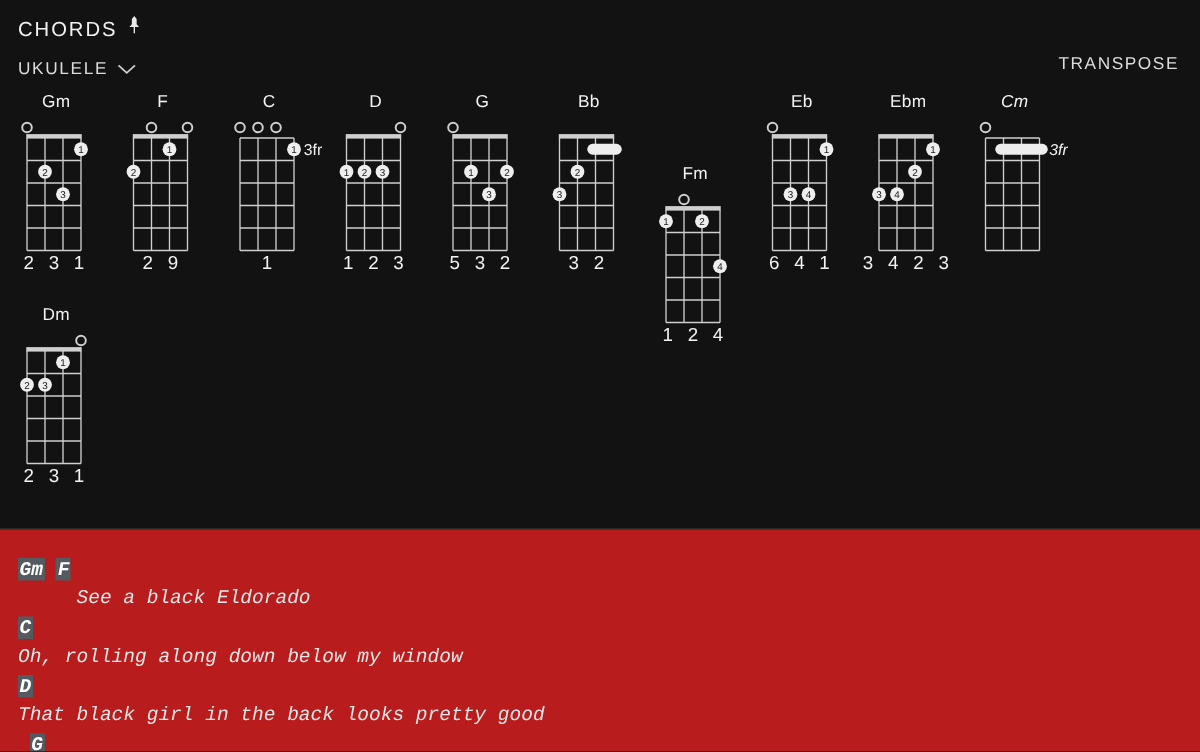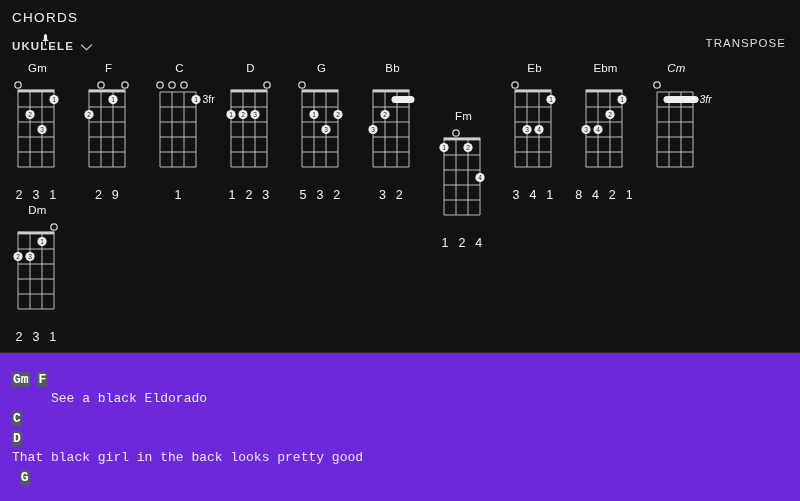--- a/index.html
+++ b/index.html
@@ -17,34 +17,34 @@
     background: #121212;
     color: #e8e8e8;
   }
 
   
   .header {
     position: absolute; left: 0; top: 0; width: 800px; height: 62px;
   }
   .title-row {
     position: absolute; left: 12px; top: 10px;
-    display: flex; align-items: center; gap: 7px; flex-direction: column;
+    display: flex; align-items: center; gap: 7px;
   }
   .title-text {
     font-size: 13.5px; letter-spacing: 1.3px; font-weight: 400;
     color: #f0f0f0;
   }
   .pin-icon { display: block; }
 
   .subhead-row {
     position: absolute; left: 12px; top: 37px;
     display: flex; align-items: center; gap: 6px;
   }
   .instrument-label {
-    font-size: 11.5px; letter-spacing: 1.1px; color: #dcdcdc; font-weight: bold;
+    font-size: 11.5px; letter-spacing: 1.1px; color: #dcdcdc;
   }
   .chevron { display:block; }
 
   .transpose-btn {
     position: absolute; right: 14px; top: 37px;
     font-size: 11.5px; letter-spacing: 1.05px; color: #dcdcdc;
     cursor: pointer; user-select: none;
   }
 
   
@@ -57,35 +57,36 @@
   .chord-cell {
     position: absolute; top: 0; width: 71px; height: 142px;
   }
   .chord-name {
     position: absolute; left: 0; top: 2px; width: 71px;
     text-align: center;
     font-size: 11.5px; color: #f2f2f2; letter-spacing: .2px;
   }
   .chord-svg { position: absolute; left: 0; top: 18px; }
   .chord-fingers {
-    position: absolute; left: 0; top: 128px; width: 71px;
+    position: absolute; left: 0; top: 108px; width: 71px;
     text-align: center; font-size: 12.5px; color: #f2f2f2;
     letter-spacing: 3.2px;
   }
 
   
   .divider {
     position: absolute; left: 0; top: 352px; width: 800px; height: 1px;
     background: #2a2a2a;
   }
   .lyrics {
     position: absolute; left: 0; top: 353px; width: 800px; height: 148px;
-    background: #6d28d9;
+    background: #b91c1c;
     overflow: hidden;
     padding: 18px 0 0 12px;
+    font-style: italic;
   }
   .lyric-block { margin-bottom: 2px; }
   .chord-line {
     font-family: "Liberation Mono", "DejaVu Sans Mono", monospace;
     font-size: 13px; line-height: 18px; height: 18px;
     white-space: pre; color: #ffffff;
   }
   .chord-chip {
     background: #555a60; color: #ffffff;
     font-weight: bold; padding: 0 1px;
@@ -298,21 +299,21 @@
             <line x1="28" y1="14" x2="28" y2="89" stroke="#cfcfcf" stroke-width="0.9"></line>
             <line x1="40" y1="14" x2="40" y2="89" stroke="#cfcfcf" stroke-width="0.9"></line>
             <line x1="52" y1="14" x2="52" y2="89" stroke="#cfcfcf" stroke-width="0.9"></line>
             <circle cx="52" cy="21.5" r="4.6" fill="#eeeeee"></circle>
             <text x="52" y="24.1" text-anchor="middle" font-size="6.6" fill="#1b1b1b" font-family="&quot;Liberation Sans&quot;, sans-serif">1</text>
             <circle cx="28" cy="51.5" r="4.6" fill="#eeeeee"></circle>
             <text x="28" y="54.1" text-anchor="middle" font-size="6.6" fill="#1b1b1b" font-family="&quot;Liberation Sans&quot;, sans-serif">3</text>
             <circle cx="40" cy="51.5" r="4.6" fill="#eeeeee"></circle>
             <text x="40" y="54.1" text-anchor="middle" font-size="6.6" fill="#1b1b1b" font-family="&quot;Liberation Sans&quot;, sans-serif">4</text>
           </svg>
-          <div class="chord-fingers">3 4 1</div>
+          <div class="chord-fingers">6 4 1</div>
         </div>
         <div class="chord-cell" style="left: 570px;">
           <div class="chord-name">Ebm</div>
           <svg width="71" height="92" class="chord-svg">
             <rect x="15.5" y="11.4" width="37" height="3" fill="#cfcfcf"></rect>
             <line x1="16" y1="29" x2="52" y2="29" stroke="#cfcfcf" stroke-width="0.9"></line>
             <line x1="16" y1="44" x2="52" y2="44" stroke="#cfcfcf" stroke-width="0.9"></line>
             <line x1="16" y1="59" x2="52" y2="59" stroke="#cfcfcf" stroke-width="0.9"></line>
             <line x1="16" y1="74" x2="52" y2="74" stroke="#cfcfcf" stroke-width="0.9"></line>
             <line x1="16" y1="89" x2="52" y2="89" stroke="#cfcfcf" stroke-width="0.9"></line>
@@ -322,21 +323,21 @@
             <line x1="52" y1="14" x2="52" y2="89" stroke="#cfcfcf" stroke-width="0.9"></line>
             <circle cx="52" cy="21.5" r="4.6" fill="#eeeeee"></circle>
             <text x="52" y="24.1" text-anchor="middle" font-size="6.6" fill="#1b1b1b" font-family="&quot;Liberation Sans&quot;, sans-serif">1</text>
             <circle cx="40" cy="36.5" r="4.6" fill="#eeeeee"></circle>
             <text x="40" y="39.1" text-anchor="middle" font-size="6.6" fill="#1b1b1b" font-family="&quot;Liberation Sans&quot;, sans-serif">2</text>
             <circle cx="16" cy="51.5" r="4.6" fill="#eeeeee"></circle>
             <text x="16" y="54.1" text-anchor="middle" font-size="6.6" fill="#1b1b1b" font-family="&quot;Liberation Sans&quot;, sans-serif">3</text>
             <circle cx="28" cy="51.5" r="4.6" fill="#eeeeee"></circle>
             <text x="28" y="54.1" text-anchor="middle" font-size="6.6" fill="#1b1b1b" font-family="&quot;Liberation Sans&quot;, sans-serif">4</text>
           </svg>
-          <div class="chord-fingers">8 4 2 1</div>
+          <div class="chord-fingers">3 4 2 3</div>
         </div>
         <div class="chord-cell" style="left: 641px; font-style: italic;">
           <div class="chord-name">Cm</div>
           <svg width="71" height="92" class="chord-svg">
             <circle cx="16" cy="7" r="3.2" fill="none" stroke="#cfcfcf" stroke-width="1.3"></circle>
             <line x1="16" y1="14" x2="52" y2="14" stroke="#cfcfcf" stroke-width="0.9"></line>
             <line x1="16" y1="29" x2="52" y2="29" stroke="#cfcfcf" stroke-width="0.9"></line>
             <line x1="16" y1="44" x2="52" y2="44" stroke="#cfcfcf" stroke-width="0.9"></line>
             <line x1="16" y1="59" x2="52" y2="59" stroke="#cfcfcf" stroke-width="0.9"></line>
             <line x1="16" y1="74" x2="52" y2="74" stroke="#cfcfcf" stroke-width="0.9"></line>
@@ -380,20 +381,21 @@
 
   <div class="divider"></div>
 
   <div class="lyrics" id="lyrics-container">
       <div class="lyric-block">
         <div class="chord-line"><span class="chord-chip">Gm</span><span> </span><span class="chord-chip">F</span></div>
         <div class="lyric-line">     See a black Eldorado</div>
       </div>
       <div class="lyric-block">
         <div class="chord-line"><span class="chord-chip">C</span></div>
+        <div class="lyric-line">Oh, rolling along down below my window</div>
       </div>
       <div class="lyric-block">
         <div class="chord-line"><span class="chord-chip">D</span></div>
         <div class="lyric-line">That black girl in the back looks pretty good</div>
       </div>
       <div class="lyric-block">
         <div class="chord-line"><span> </span><span class="chord-chip">G</span></div>
       </div>
     </div>
 

